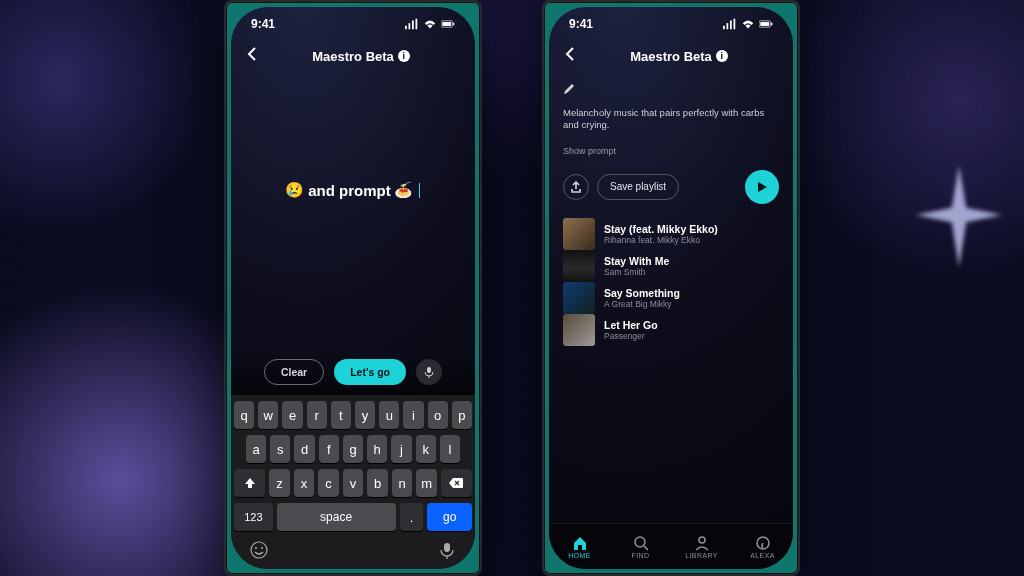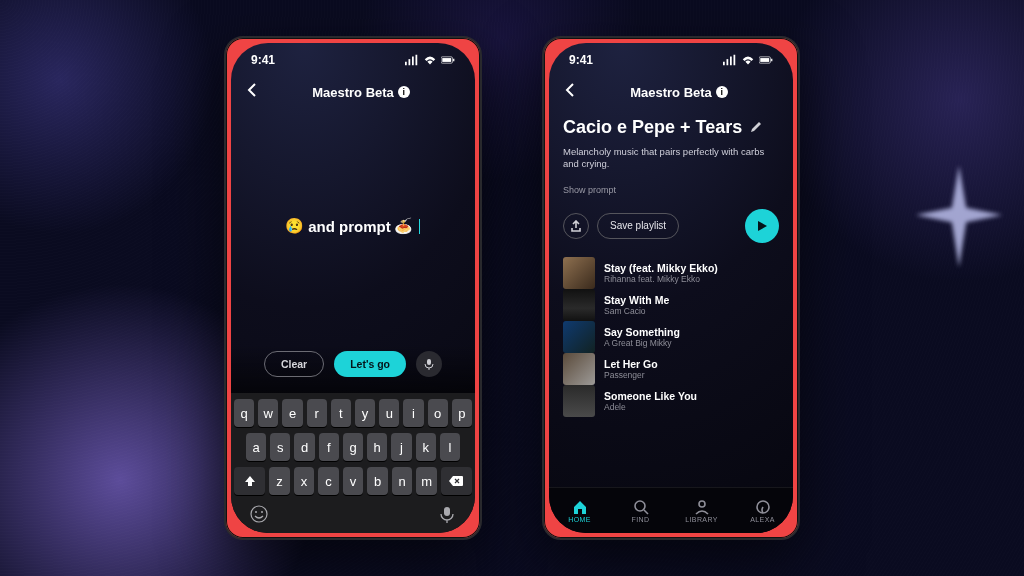--- a/index.html
+++ b/index.html
@@ -37,23 +37,23 @@
     top: 160px;
     width: 90px; height: 110px;
     pointer-events:none;
   }
   .sparkle svg { width:100%; height:100%; filter: blur(2px); }
 
   
   .phone {
     position: relative;
     width: 258px;
-    height: 504px;
-    border-radius: 19px;
-    background: #ef4444;
+    height: 576px;
+    border-radius: 8px;
+    background: #0f766e;
     border: 2px solid #2a2a2e;
     box-shadow: 0 0 0 1px #111 inset, 0 20px 60px rgba(0,0,0,0.6);
     overflow: hidden;
     z-index: 2;
   }
   .screen {
     position: absolute;
     inset: 5px;
     border-radius: 37px;
     overflow: hidden;
@@ -113,21 +113,21 @@
     align-items:center;
     gap:4px;
   }
   .cursor { display:inline-block; width:1px; height:15px; background:#25d9e0; margin-left:2px; }
 
   .action-row {
     display:flex;
     align-items:center;
     justify-content:center;
     gap:10px;
-    padding: 6px 14px 16px;
+    padding: 6px 14px 10px;
     background: linear-gradient(transparent, rgba(0,0,0,0.6));
   }
   .pill {
     border-radius: 18px;
     height:26px;
     padding: 0 16px;
     font-size:10.5px;
     font-weight:600;
     display:flex;align-items:center;justify-content:center;
     border:none;
@@ -323,20 +323,26 @@
             <button class="key">n</button>
             <button class="key">m</button>
           </span>
         <button class="key del">
           <svg width="14" height="10" viewBox="0 0 14 10">
               <path d="M4 0 H13 a1 1 0 0 1 1 1 V9 a1 1 0 0 1 -1 1 H4 L0 5 Z" fill="#fff"></path>
               <path d="M6 3 L10 7 M10 3 L6 7" stroke="#2f2f33" stroke-width="1.2"></path>
             </svg>
         </button>
       </div>
+      <div class="krow">
+        <button class="key num">123</button>
+        <button class="key space">space</button>
+        <button class="key dot">.</button>
+        <button class="key return">go</button>
+      </div>
       <div class="kbottom">
         <span>
           <svg viewBox="0 0 18 18">
               <circle cx="9" cy="9" r="8" fill="none" stroke="#a9a9ae" stroke-width="1.2"></circle>
               <circle cx="6" cy="7" r="1" fill="#a9a9ae"></circle>
               <circle cx="12" cy="7" r="1" fill="#a9a9ae"></circle>
               <path d="M5 11 Q9 15 13 11" fill="none" stroke="#a9a9ae" stroke-width="1.2"></path>
             </svg>
         </span>
         <span>
@@ -378,21 +384,20 @@
           </svg>
       </span>
       <span class="navtitle">
         <span>Maestro Beta</span>
         <span class="info-dot">i</span>
       </span>
     </div>
 
     <div class="p2body">
       <div class="ptitle-row">
-        <div class="ptitle">Cacio e Pepe + Tears</div>
         <span class="pencil">
           <svg viewBox="0 0 12 12">
               <path d="M1 11 L2 8 L9 1 L11 3 L4 10 Z"></path>
             </svg>
         </span>
       </div>
       <div class="pdesc">Melancholy music that pairs perfectly with carbs and crying.</div>
       <div class="showprompt">Show prompt</div>
 
       <div class="ctrlrow">
@@ -414,44 +419,37 @@
             <div class="art a0"></div>
             <div class="tmeta">
               <div class="ttitle">Stay (feat. Mikky Ekko)</div>
               <div class="tartist">Rihanna feat. Mikky Ekko</div>
             </div>
           </div>
           <div class="track">
             <div class="art a1"></div>
             <div class="tmeta">
               <div class="ttitle">Stay With Me</div>
-              <div class="tartist">Sam Cacio</div>
+              <div class="tartist">Sam Smith</div>
             </div>
           </div>
           <div class="track">
             <div class="art a2"></div>
             <div class="tmeta">
               <div class="ttitle">Say Something</div>
               <div class="tartist">A Great Big Mikky</div>
             </div>
           </div>
           <div class="track">
             <div class="art a3"></div>
             <div class="tmeta">
               <div class="ttitle">Let Her Go</div>
               <div class="tartist">Passenger</div>
             </div>
           </div>
-          <div class="track">
-            <div class="art a5"></div>
-            <div class="tmeta">
-              <div class="ttitle">Someone Like You</div>
-              <div class="tartist">Adele</div>
-            </div>
-          </div>
         </div>
     </div>
 
     <div class="tabbar">
       <div class="tab active">
         <svg viewBox="0 0 16 16" fill="currentColor">
             <path d="M2 8 L8 2 L14 8 V15 H10 V10 H6 V15 H2 Z"></path>
           </svg>
         <span class="tablabel">HOME</span>
       </div>

